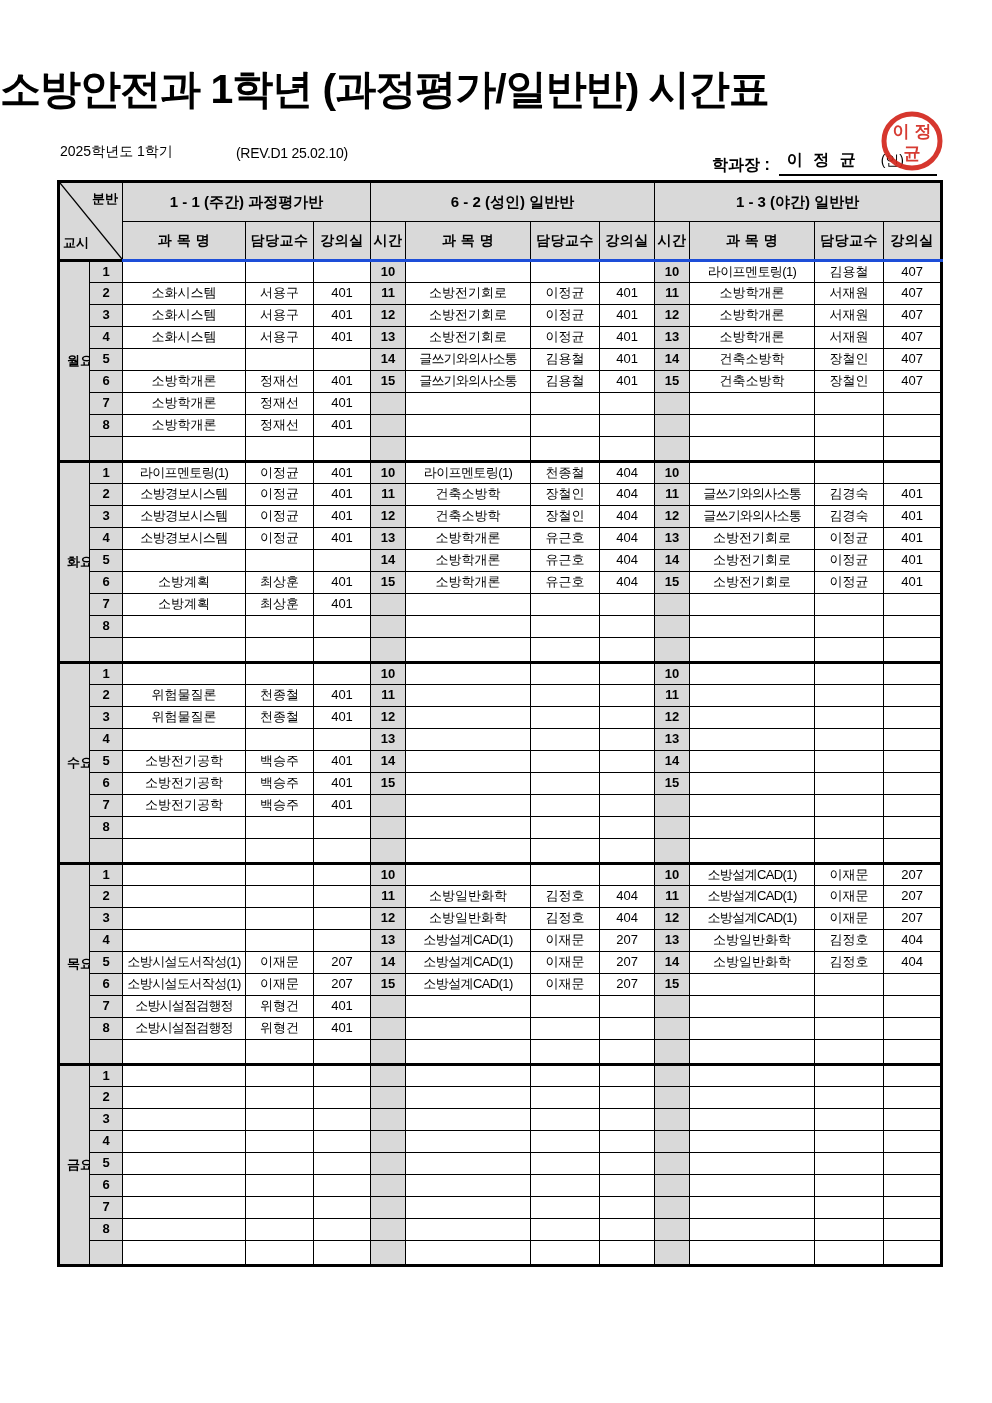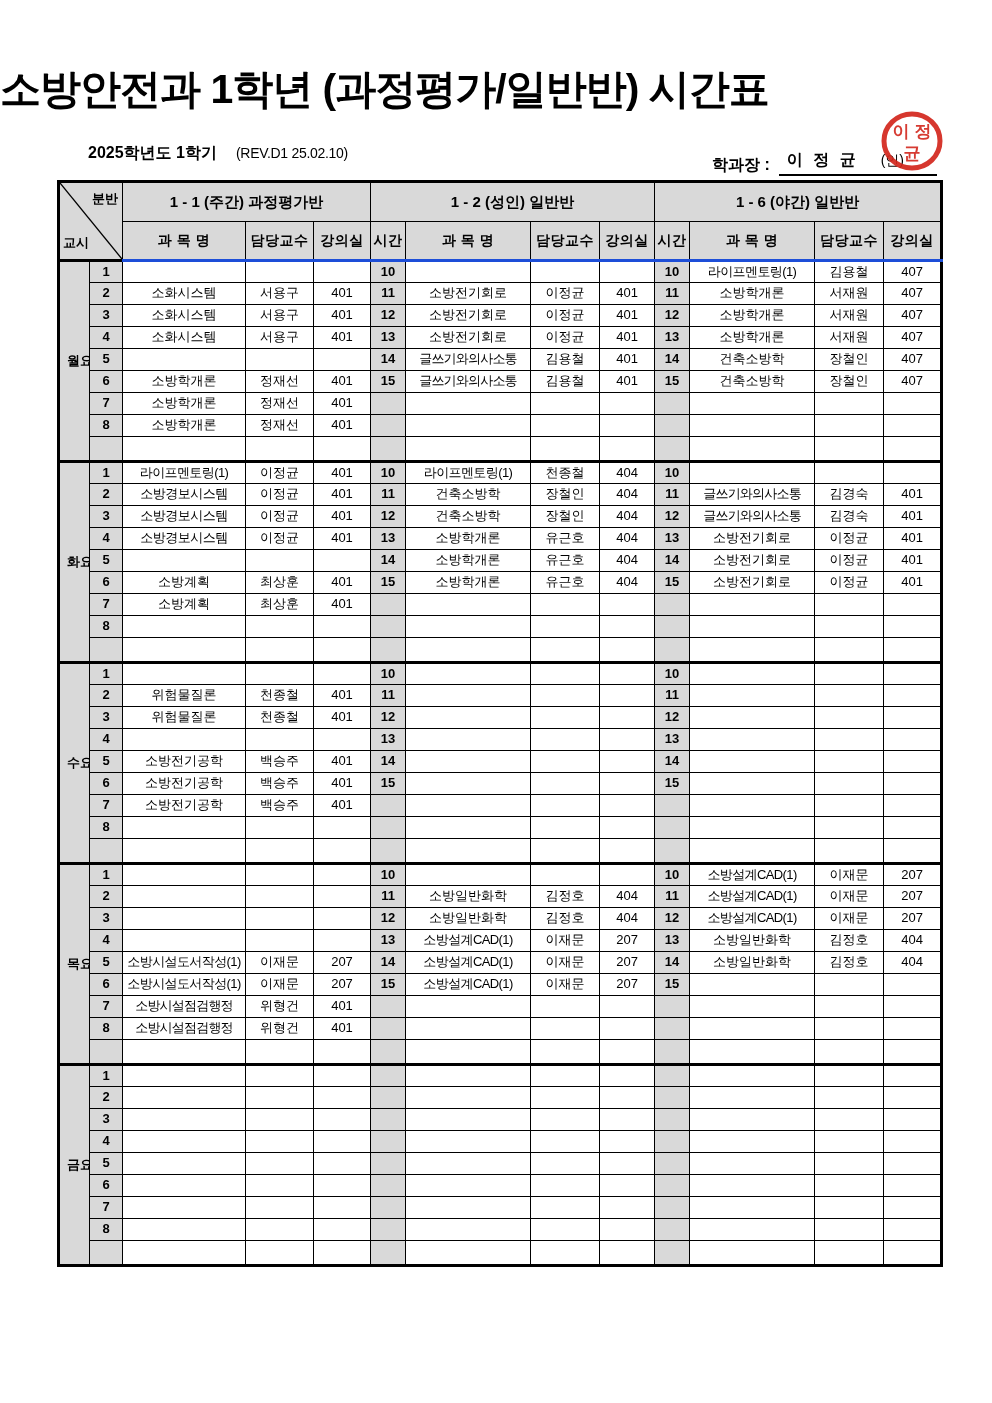--- a/index.html
+++ b/index.html
@@ -4,21 +4,21 @@
 <style>
   html,body { margin:0; padding:0; background:#ffffff; }
   .page {
     position:relative; width:992px; height:1403px; background:#fff;
     font-family:"Liberation Sans","DejaVu Sans",sans-serif; color:#000; overflow:hidden;
   }
   .title {
     position:absolute; top:62px; left:0; width:100%; margin:0;
     text-align:left; font-size:41px; font-weight:800; letter-spacing:-1px;
   }
-  .semester { position:absolute; left:88px; top:143px; font-size:16px; font-weight:700; }
+  .semester { position:absolute; left:60px; top:143px; font-size:14px; font-weight:400; }
   .revision { position:absolute; left:236px; top:145px; font-size:14px; letter-spacing:-0.3px; }
   .approver { position:absolute; left:712px; top:150px; font-size:16px; font-weight:700; white-space:nowrap; }
   .uline {
     display:inline-block; margin-left:9px; border-bottom:2px solid #000;
     width:158px; padding-bottom:3px; vertical-align:bottom;
   }
   .aname { margin-left:8px; letter-spacing:3px; }
   .inin { margin-left:22px; font-weight:400; font-size:14px; }
   .stamp { position:absolute; left:879px; top:110px; z-index:3; }
 
@@ -93,22 +93,22 @@
     <thead>
       <tr class="ghead">
         <th class="corner" colspan="2" rowspan="2">
           <svg class="diag" viewBox="0 0 66 78" preserveAspectRatio="none">
             <line x1="0" y1="0" x2="66" y2="78" stroke="#000" stroke-width="1.4"></line>
           </svg>
           <span class="c-top">분반</span>
           <span class="c-bottom">교시</span>
         </th>
         <th colspan="3">1 - 1 (주간) 과정평가반</th>
-        <th colspan="4">1 - 2 (성인) 일반반</th>
-        <th colspan="4">1 - 6 (야간) 일반반</th>
+        <th colspan="4">6 - 2 (성인) 일반반</th>
+        <th colspan="4">1 - 3 (야간) 일반반</th>
       </tr>
       <tr class="shead">
         <th>과 목 명</th>
         <th>담당교수</th>
         <th>강의실</th>
         <th>시간</th>
         <th>과 목 명</th>
         <th>담당교수</th>
         <th>강의실</th>
         <th>시간</th>

